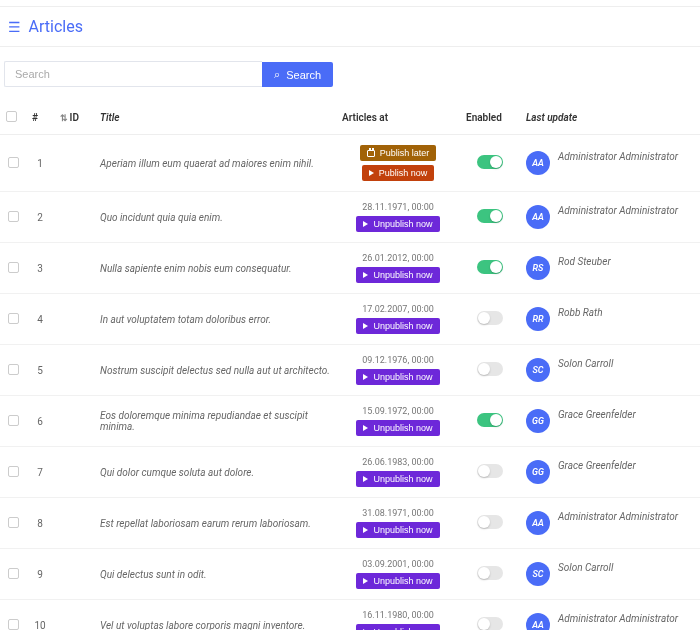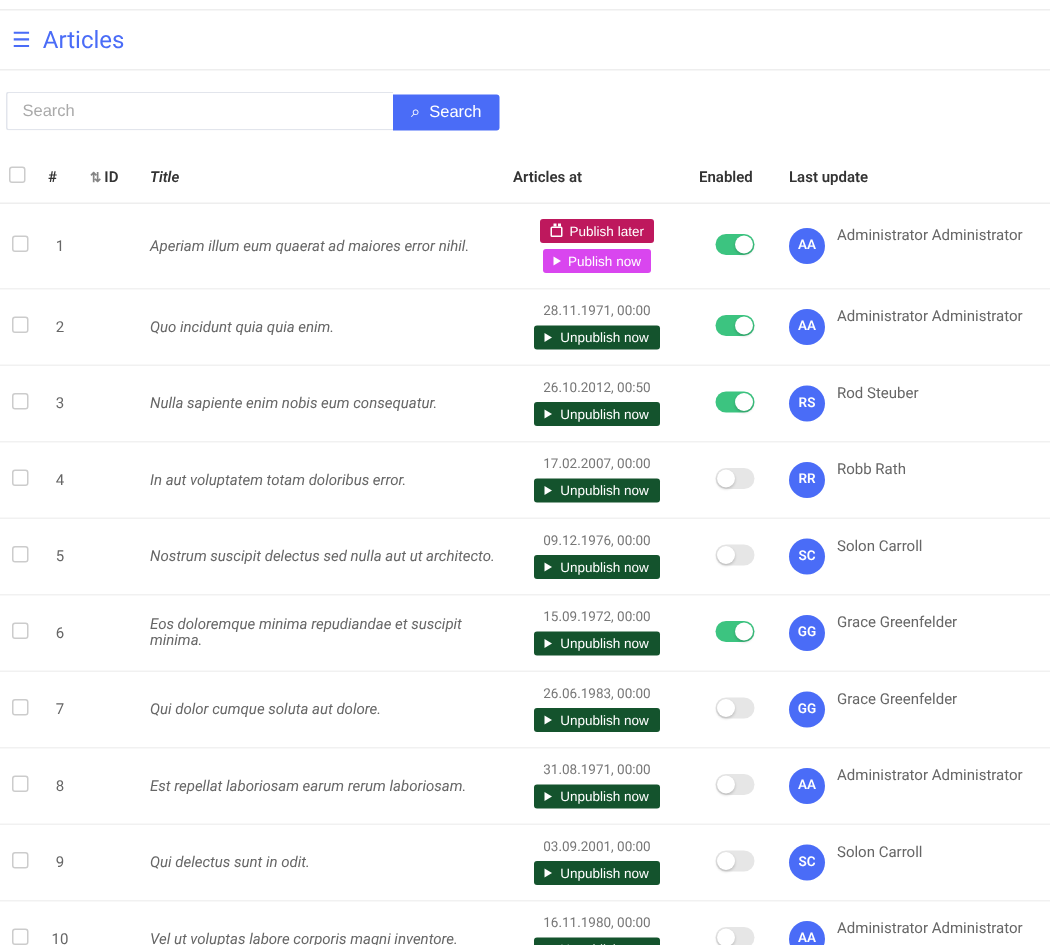--- a/index.html
+++ b/index.html
@@ -14,29 +14,29 @@
 .table { width: 100%; border-collapse: collapse; }
 .table thead th { text-align: left; font-weight: 600; font-size: 10px; color: #333; padding: 10px 6px; border-bottom: 1px solid #eee; }
 .table tbody tr { border-bottom: 1px solid #f1f1f1; }
 .table tbody td { padding: 10px 6px; vertical-align: middle; font-size: 10px; color: #666; }
 .col-check { width: 26px; text-align: center; }
 .col-num { width: 28px; text-align: center; }
 .col-id { width: 40px; margin-left: 12px; }
 .col-title { width: auto; font-style: italic; }
 .col-pub { width: 124px; text-align: center; }
 .col-enabled { width: 60px; text-align: center; }
-.col-upd { width: 180px; }
+.col-upd { width: 180px; font-style: italic; }
 .checkbox { width: 11px; height: 11px; border: 1px solid #ccc; border-radius: 2px; display: inline-block; background: #fff; }
 .sort-icon { font-size: 9px; margin-right: 2px; opacity: .6; }
 .pub-stack { display: flex; flex-direction: column; align-items: center; gap: 4px; }
 .pub-date { font-size: 9px; color: #777; }
 .btn { font-size: 9px; padding: 3px 7px; border-radius: 2px; color: #fff; display: inline-flex; align-items: center; gap: 5px; cursor: pointer; border: none; white-space: nowrap; }
-.btn-later { background: #be185d; }
-.btn-now { background: #d946ef; }
-.btn-unpub { background: #14532d; align-items: center; }
+.btn-later { background: #a16207; }
+.btn-now { background: #c2410c; }
+.btn-unpub { background: #6d28d9; align-items: center; }
 .icon-send { display:inline-block; width:0; height:0; border-top:3px solid transparent; border-bottom:3px solid transparent; border-left:5px solid #fff; }
 .icon-cal { display:inline-block; width:8px; height:7px; border:1px solid #fff; border-radius:1px; position:relative; }
 .icon-cal::before { content:""; position:absolute; top:-3px; left:1px; width:2px; height:2px; background:#fff; box-shadow: 3px 0 0 #fff; }
 .toggle { width: 26px; height: 14px; border-radius: 8px; position: relative; display: inline-block; }
 .toggle.on { background: #3cc480; }
 .toggle.off { background: #e6e6e6; }
 .toggle .knob { position: absolute; top: 1px; width: 12px; height: 12px; border-radius: 50%; background: #fff; box-shadow: 0 1px 2px rgba(0,0,0,.2); }
 .toggle.on .knob { right: 1px; }
 .toggle.off .knob { left: 1px; }
 .user-cell { display: flex; align-items: flex-start; gap: 8px; }
@@ -68,21 +68,21 @@
       <th class="col-pub">Articles at</th>
       <th class="col-enabled">Enabled</th>
       <th class="col-upd">Last update</th>
     </tr>
   </thead>
   <tbody id="tbody">
       <tr>
     <td class="col-check"><span class="checkbox"></span></td>
     <td class="col-num">1</td>
     <td class="col-id"></td>
-    <td class="col-title">Aperiam illum eum quaerat ad maiores error nihil.</td>
+    <td class="col-title">Aperiam illum eum quaerat ad maiores enim nihil.</td>
     <td class="col-pub">
           <div class="pub-stack">
       <button class="btn btn-later">
               <span class="icon-cal"></span>
               <span>Publish later</span>
             </button>
       <button class="btn btn-now">
               <span class="icon-send"></span>
               <span>Publish now</span>
             </button>
@@ -118,21 +118,21 @@
       </div>
     </td>
       </tr>
       <tr>
     <td class="col-check"><span class="checkbox"></span></td>
     <td class="col-num">3</td>
     <td class="col-id"></td>
     <td class="col-title">Nulla sapiente enim nobis eum consequatur.</td>
     <td class="col-pub">
           <div class="pub-stack">
-      <span class="pub-date">26.10.2012, 00:50</span>
+      <span class="pub-date">26.01.2012, 00:00</span>
       <button class="btn btn-unpub">
               <span class="icon-send"></span>
               <span>Unpublish now</span>
             </button>
     </div>
         </td>
     <td class="col-enabled"><span class="toggle on"><span class="knob"></span></span></td>
     <td class="col-upd">
       <div class="user-cell">
         <span class="avatar">RS</span>

